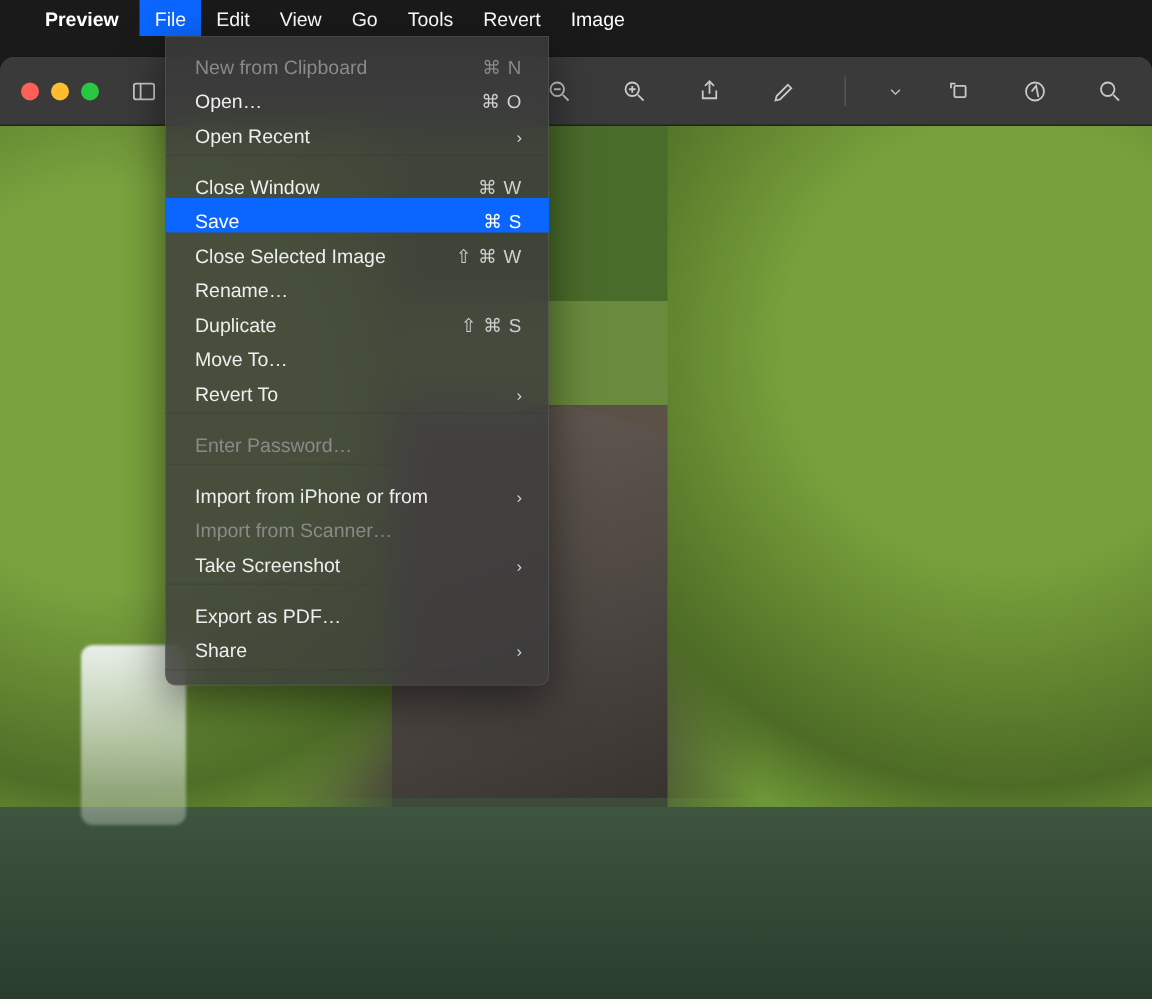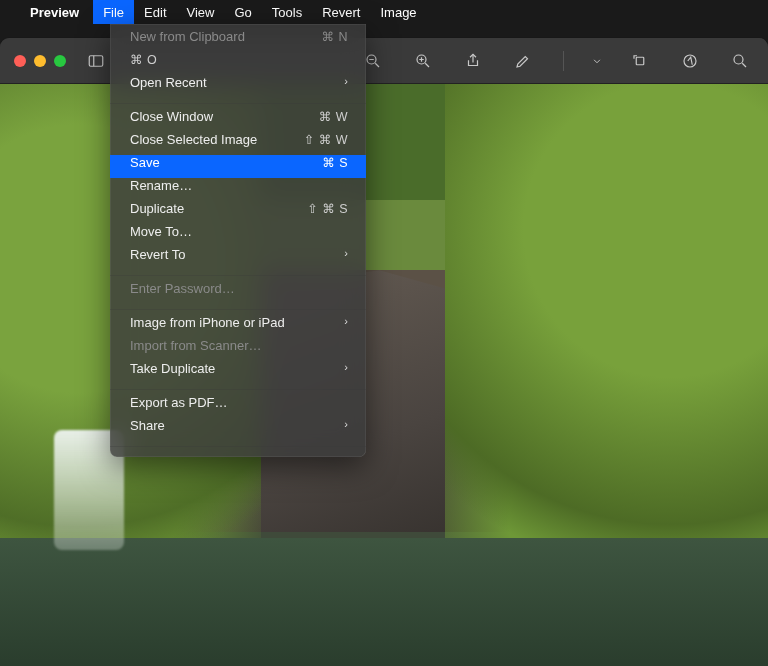--- a/index.html
+++ b/index.html
@@ -43,21 +43,21 @@
   .pool { position:absolute; bottom:0; left:0; right:0; height:22%;
     background: linear-gradient(#3e5540,#2a3d2d); }
   .fall { position:absolute; left:7%; bottom:20%; width:70px; height:120px;
     background: linear-gradient(#e8efe8, rgba(232,239,232,.3)); filter: blur(1px); border-radius: 8px; }
 
   
   .dropdown { position: absolute; top: 24px; left: 110px; width: 256px;
     background: rgba(60,60,60,.82); backdrop-filter: blur(12px);
     border-radius: 0 0 7px 7px; padding: 5px 0; font-size: 13px; color: #eee;
     box-shadow: 0 10px 30px rgba(0,0,0,.5), 0 0 0 .5px rgba(255,255,255,.12) inset; }
-  .dropdown .row { display:flex; align-items:flex-start; height:23px; padding: 0 18px 0 20px; }
+  .dropdown .row { display:flex; align-items:flex-end; height:23px; padding: 0 18px 0 20px; }
   .dropdown .row .label { flex:1; white-space:nowrap; }
   .dropdown .row .shortcut { color:#cfcfcf; font-size:12.5px; letter-spacing:.5px; }
   .dropdown .row .chev { color:#dcdcdc; font-size:11px; }
   .dropdown .row.disabled { color:#8a8a8a; }
   .dropdown .row.disabled .shortcut { color:#8a8a8a; }
   .dropdown .row.selected { background:#0a66ff; color:#fff; }
   .dropdown .row.selected .shortcut { color:#fff; }
   .dropdown .sep { height:1px; background: rgba(0,0,0,.25); margin: 5px 0; border-top:1px solid rgba(255,255,255,.07); }
 </style>
 </head>
@@ -153,67 +153,68 @@
     <div class="fall"></div>
   </div>
 </div>
 
 <div class="dropdown" id="dropdown">
     <div class="row disabled">
       <span class="label">New from Clipboard</span>
       <span class="shortcut">⌘ N</span>
     </div>
     <div class="row">
+      <span class="label">Open…</span>
       <span class="shortcut">⌘ O</span>
     </div>
     <div class="row">
       <span class="label">Open Recent</span>
       <span class="chev">›</span>
     </div>
     <div class="sep"></div>
     <div class="row">
       <span class="label">Close Window</span>
       <span class="shortcut">⌘ W</span>
-    </div>
-    <div class="row">
-      <span class="label">Close Selected Image</span>
-      <span class="shortcut">⇧ ⌘ W</span>
     </div>
     <div class="row selected">
       <span class="label">Save</span>
       <span class="shortcut">⌘ S</span>
     </div>
     <div class="row">
+      <span class="label">Close Selected Image</span>
+      <span class="shortcut">⇧ ⌘ W</span>
+    </div>
+    <div class="row">
       <span class="label">Rename…</span>
     </div>
     <div class="row">
       <span class="label">Duplicate</span>
       <span class="shortcut">⇧ ⌘ S</span>
     </div>
     <div class="row">
       <span class="label">Move To…</span>
     </div>
     <div class="row">
       <span class="label">Revert To</span>
       <span class="chev">›</span>
     </div>
     <div class="sep"></div>
     <div class="row disabled">
       <span class="label">Enter Password…</span>
     </div>
     <div class="sep"></div>
     <div class="row">
-      <span class="label">Image from iPhone or iPad</span>
+      <span class="label">Import from iPhone or from</span>
       <span class="chev">›</span>
     </div>
     <div class="row disabled">
       <span class="label">Import from Scanner…</span>
     </div>
     <div class="row">
-      <span class="label">Take Duplicate</span>
+      <span class="label">Take Screenshot</span>
       <span class="chev">›</span>
     </div>
     <div class="sep"></div>
     <div class="row">
       <span class="label">Export as PDF…</span>
     </div>
     <div class="row">
       <span class="label">Share</span>
       <span class="chev">›</span>
     </div>

